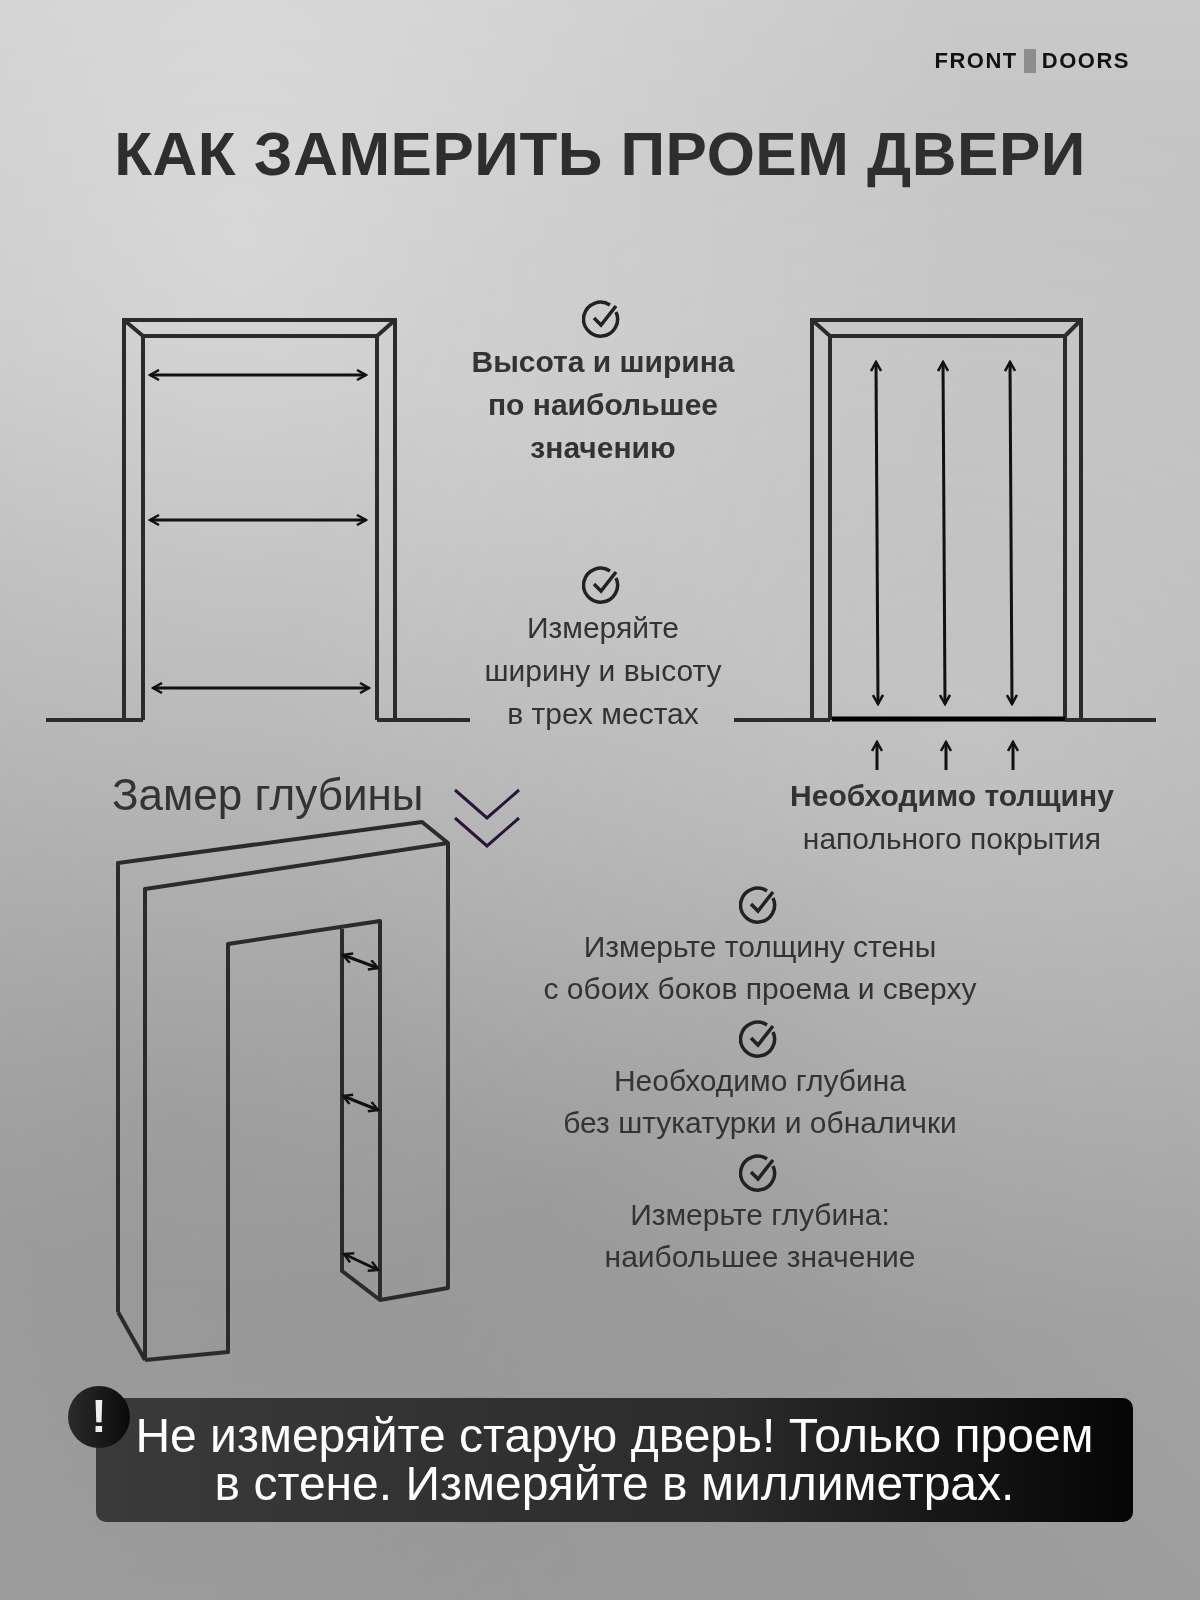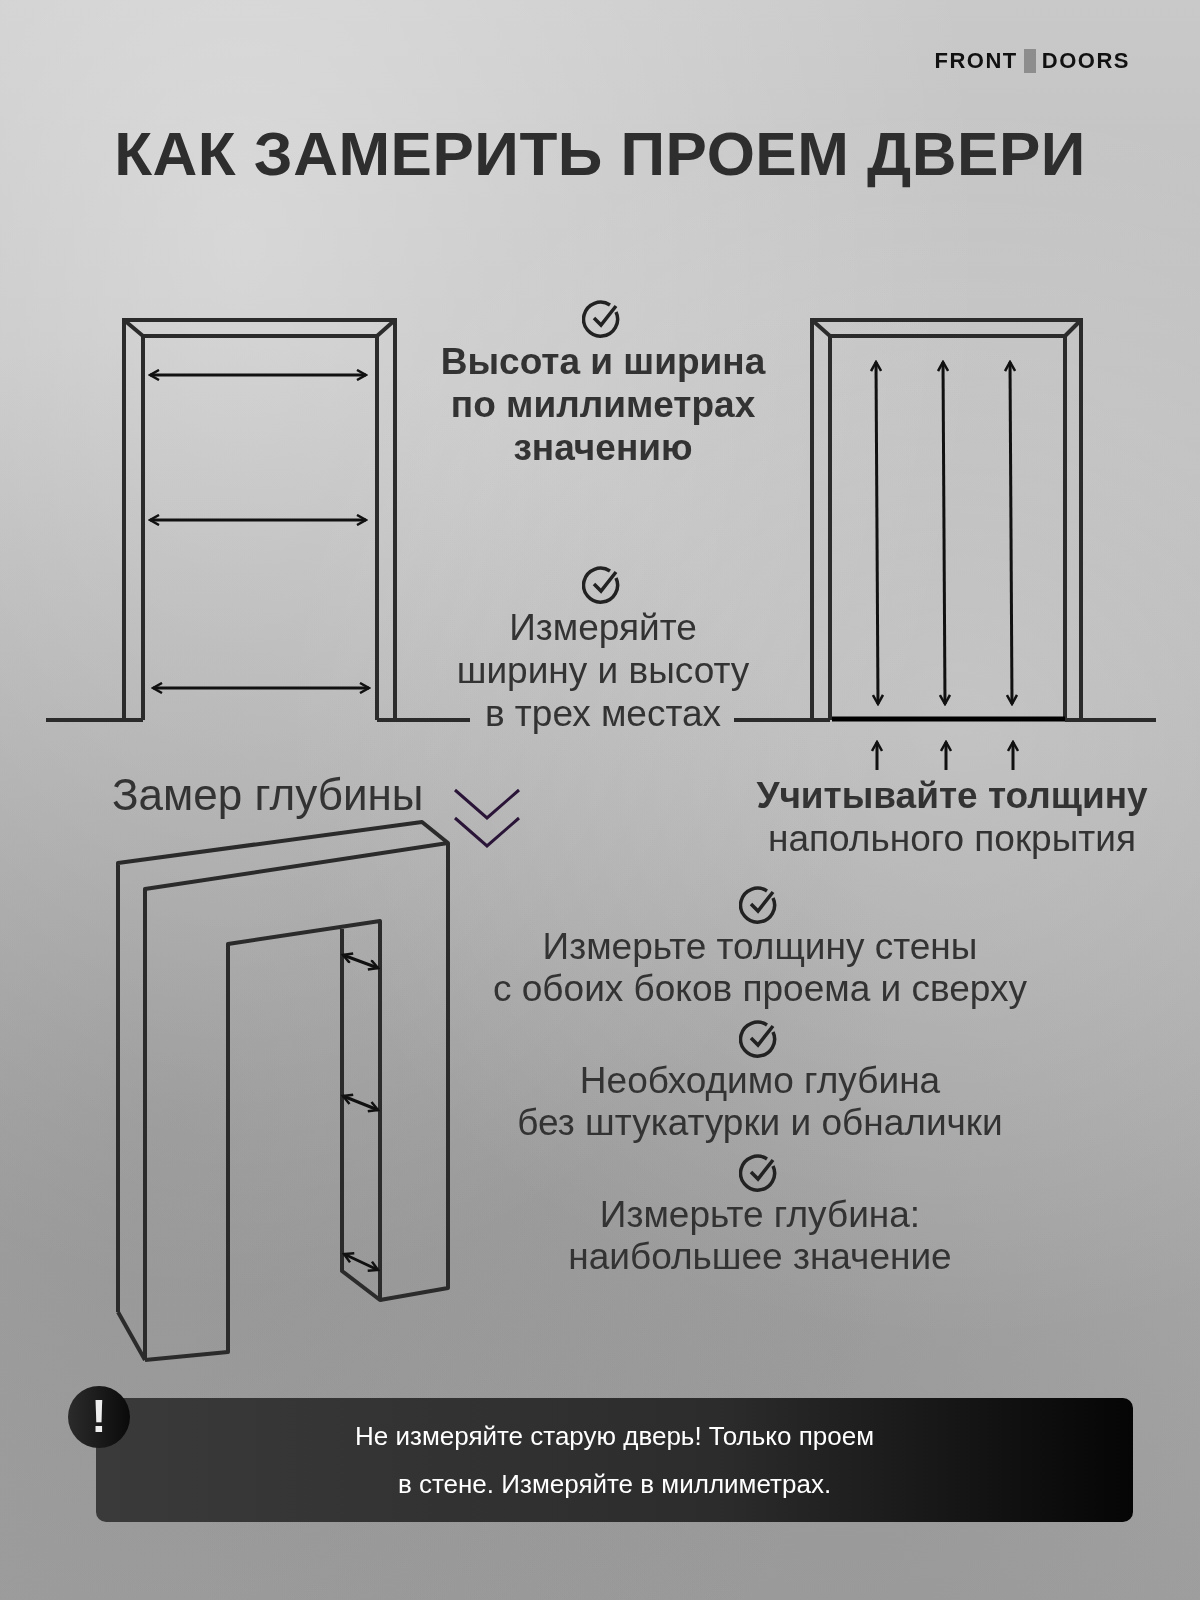--- a/index.html
+++ b/index.html
@@ -13,26 +13,26 @@
       radial-gradient(ellipse at 70% 85%, rgba(120,120,120,0.25), transparent 55%),
       linear-gradient(180deg, #c9c9c9 0%, #b9b9b9 35%, #aeaeae 65%, #a2a2a2 100%);
     color: #2f2f2f;
   }
   .abs { position: absolute; }
   .logo { right: 70px; top: 48px; display: flex; align-items: center; gap: 6px;
           font-weight: 700; font-size: 22px; letter-spacing: 1.5px; color: #111; }
   .logo .sep { width: 12px; height: 24px; background: #8d8d8d; display: inline-block; }
   .title { left: 0; width: 1200px; top: 118px; text-align: center;
            font-size: 62px; font-weight: 700; color: #2e2e2e; letter-spacing: 0.5px; }
-  .center-text { text-align: center; font-size: 37px; line-height: 43px; color: #333; }
+  .center-text { text-align: center; font-size: 30px; line-height: 43px; color: #333; }
   .check { width: 42px; height: 42px; margin: 0 auto; display: block; }
   svg.diagram { position: absolute; left: 0; top: 0; }
   .warn-box { left: 96px; top: 1398px; width: 1037px; height: 124px; border-radius: 10px;
               background: linear-gradient(90deg, #3a3a3a 0%, #2c2c2c 60%, #050505 100%);
-              color: #fff; text-align: center; font-size: 26px; line-height: 48px;
+              color: #fff; text-align: center; font-size: 48px; line-height: 48px;
               display: flex; flex-direction: column; justify-content: center; }
   .warn-icon { left: 68px; top: 1386px; width: 62px; height: 62px; border-radius: 50%;
                background: linear-gradient(90deg, #2b2b2b, #0a0a0a);
                color: #eee; font-size: 46px; font-weight: 700; text-align: center; line-height: 60px; }
   .depth-label { left: 112px; top: 770px; font-size: 44px; color: #333; font-weight: 500; }
 </style>
 </head>
 <body>
 
 <div class="abs logo">
@@ -101,36 +101,36 @@
     <line x1="344" y1="1254" x2="378" y2="1270" marker-start="url(#ah)" marker-end="url(#ah)"></line>
   </g>
 </svg>
 
 <div class="abs center-text" style="left:420px; top:298px; width:366px;">
   <svg class="check" viewBox="0 0 42 42">
     <path d="M34 14 A17 17 0 1 1 28 7" fill="none" stroke="#222" stroke-width="3.5"></path>
     <polyline points="12,20 19,27 34,8" fill="none" stroke="#222" stroke-width="3.5"></polyline>
   </svg>
   <div style="font-weight:700">Высота и ширина</div>
-  <div style="font-weight:700">по миллиметрах</div>
+  <div style="font-weight:700">по наибольшее</div>
   <div style="font-weight:700">значению</div>
 </div>
 
 <div class="abs center-text" style="left:420px; top:564px; width:366px;">
   <svg class="check" viewBox="0 0 42 42">
     <path d="M34 14 A17 17 0 1 1 28 7" fill="none" stroke="#222" stroke-width="3.5"></path>
     <polyline points="12,20 19,27 34,8" fill="none" stroke="#222" stroke-width="3.5"></polyline>
   </svg>
   <div>Измеряйте</div>
   <div>ширину и высоту</div>
   <div>в трех местах</div>
 </div>
 
 <div class="abs center-text" style="left:736px; top:774px; width:432px;">
-  <div style="font-weight:700">Учитывайте толщину</div>
+  <div style="font-weight:700">Необходимо толщину</div>
   <div>напольного покрытия</div>
 </div>
 
 <div class="abs depth-label">Замер глубины</div>
 
 <div class="abs center-text" style="left:460px; top:884px; width:600px; line-height:42px;">
   <svg class="check" viewBox="0 0 42 42">
     <path d="M34 14 A17 17 0 1 1 28 7" fill="none" stroke="#222" stroke-width="3.5"></path>
     <polyline points="12,20 19,27 34,8" fill="none" stroke="#222" stroke-width="3.5"></polyline>
   </svg>

